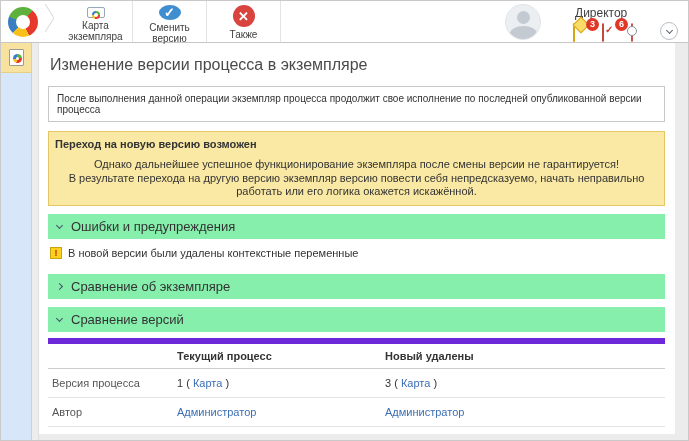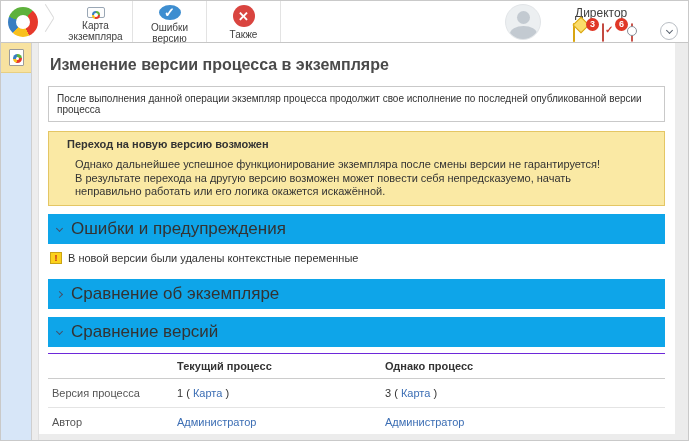--- a/index.html
+++ b/index.html
@@ -84,40 +84,40 @@
   .side-item { width: 30px; height: 30px; background: #f7e2a0; border-bottom: 1px solid #e7cf82; display:flex; align-items:center; justify-content:center; cursor:pointer; }
   .icon-doc { width: 15px; height: 17px; background: #fff; border: 1px solid #9b9b9b; border-radius: 1px; position: relative; }
   .icon-doc::before {
     content:""; position:absolute; left:3px; top:4px; width:9px; height:9px; border-radius:50%;
     background: conic-gradient(#5eb13c 0 25%, #e6392b 25% 55%, #f8c01d 55% 75%, #3a7ec1 75% 100%);
   }
   .icon-doc::after { content:""; position:absolute; left:6px; top:7px; width:3px; height:3px; background:#fff; border-radius:50%; }
   .splitter { width: 8px; background: #ededed; border-left: 1px solid #cfcfcf; border-right: 1px solid #e0e0e0; flex: none; cursor: col-resize; }
   .content-wrap { flex: 1; background: #ececec; overflow: hidden; }
   .content { background: #fff; margin: 0 13px 8px 0; height: 391px; padding: 7px 10px 0 9px; overflow: hidden; }
-  .page-title { font-size: 16px; font-weight: bold; color: #4a4a4a; margin: 6px 0 12px 2px; }
+  .page-title { font-size: 16px; font-weight: normal; color: #4a4a4a; margin: 6px 0 12px 2px; }
   .info-box { border: 1px solid #c9c9c9; background: #fff; padding: 6px 8px; font-size: 10px; color: #333; }
-  .warn-box { margin-top: 9px; background: #fae9a4; border: 1px solid #e4c664; padding: 6px 18px; font-size: 11px; color: #333; }
+  .warn-box { margin-top: 9px; background: #fae9a4; border: 1px solid #e4c664; padding: 6px 6px; font-size: 11px; color: #333; }
   .warn-title { font-weight: bold; margin-bottom: 8px; }
-  .warn-box p { margin: 1px 8px; line-height: 13px; }
+  .warn-box p { margin: 1px 8px; line-height: 13px; text-align: center; }
   .section-hdr {
-    margin-top: 8px; background: #0ea5e9; padding: 5px 8px 5px 9px; font-size: 17px; color: #333;
+    margin-top: 8px; background: #86efac; padding: 5px 8px 5px 9px; font-size: 13px; color: #333;
     display: flex; align-items: center; cursor: pointer;
   }
   .section-hdr .chev { border-color: #44506a; margin-right: 9px; }
   .chev.right { transform: rotate(-45deg); margin-top: 0; }
   .warn-item { display: flex; align-items: center; padding: 8px 2px 7px 2px; font-size: 11px; color: #333; }
   .icon-warn {
     width: 12px; height: 12px; background: #fcd11b; border: 1px solid #c9a314; margin-right: 6px; flex: none;
     display: flex; align-items: center; justify-content: center; font-size: 9px; font-weight: bold; color: #c02318;
   }
   
   .cmp-table { width: 100%; border-collapse: collapse; margin-top: 6px; font-size: 11px; color: #333; }
   .cmp-table th, .cmp-table td { text-align: left; font-weight: normal; padding: 8px 4px; border-bottom: 1px solid #e4e4e4; vertical-align: top; }
-  .cmp-table thead th { font-weight: bold; border-top: 1px solid #6d28d9; border-bottom: 1px solid #ccc; padding: 6px 4px; }
+  .cmp-table thead th { font-weight: bold; border-top: 6px solid #6d28d9; border-bottom: 1px solid #ccc; padding: 6px 4px; }
   .col-label { width: 125px; color: #555; }
   .col-cur { width: 208px; }
   a.lnk { color: #3c6eb4; text-decoration: none; cursor: pointer; }
 </style>
 </head>
 <body>
 
 <div id="app">
 
   <div class="toolbar">
@@ -126,21 +126,21 @@
     </div>
     <div class="logo-sep"></div>
 
     <div class="tb-btn">
       <span class="icon-map"></span>
       <span class="tb-label">Карта
 экземпляра</span>
     </div>
     <div class="tb-btn">
       <span class="icon-circle icon-check">✓</span>
-      <span class="tb-label">Ошибки
+      <span class="tb-label">Сменить
 версию</span>
     </div>
     <div class="tb-btn">
       <span class="icon-circle icon-cross">✕</span>
       <span class="tb-label">Также</span>
     </div>
 
     <div class="user-cluster">
       <div class="avatar"></div>
       <div class="user-right">
@@ -176,21 +176,21 @@
     <div class="content-wrap">
       <div class="content">
 
         <h1 class="page-title">Изменение версии процесса в экземпляре</h1>
 
         <div class="info-box">После выполнения данной операции экземпляр процесса продолжит свое исполнение по последней опубликованной версии процесса</div>
 
         <div class="warn-box">
           <div class="warn-title">Переход на новую версию возможен</div>
           <p>Однако дальнейшее успешное функционирование экземпляра после смены версии не гарантируется!</p>
-          <p>В результате перехода на другую версию возможен может повести себя непредсказуемо, начать неправильно работать или его логика окажется искажённой.</p>
+          <p>В результате перехода на другую версию экземпляр версию повести себя непредсказуемо, начать неправильно работать или его логика окажется искажённой.</p>
         </div>
 
         <div class="section-hdr">
           <span class="chev"></span>
           <span>Ошибки и предупреждения</span>
         </div>
 
         <div class="warn-item">
           <span class="icon-warn">!</span>
           <span>В новой версии были удалены контекстные переменные</span>
@@ -204,21 +204,21 @@
         <div class="section-hdr">
           <span class="chev"></span>
           <span>Сравнение версий</span>
         </div>
 
         <table class="cmp-table">
           <thead>
             <tr>
               <th class="col-label"></th>
               <th class="col-cur">Текущий процесс</th>
-              <th>Однако процесс</th>
+              <th>Новый удалены</th>
             </tr>
           </thead>
           <tbody>
             <tr>
               <td class="col-label">Версия процесса</td>
               <td>
                 <span>1 (</span>
                 <a class="lnk">Карта</a>
                 <span>)</span>
               </td>

